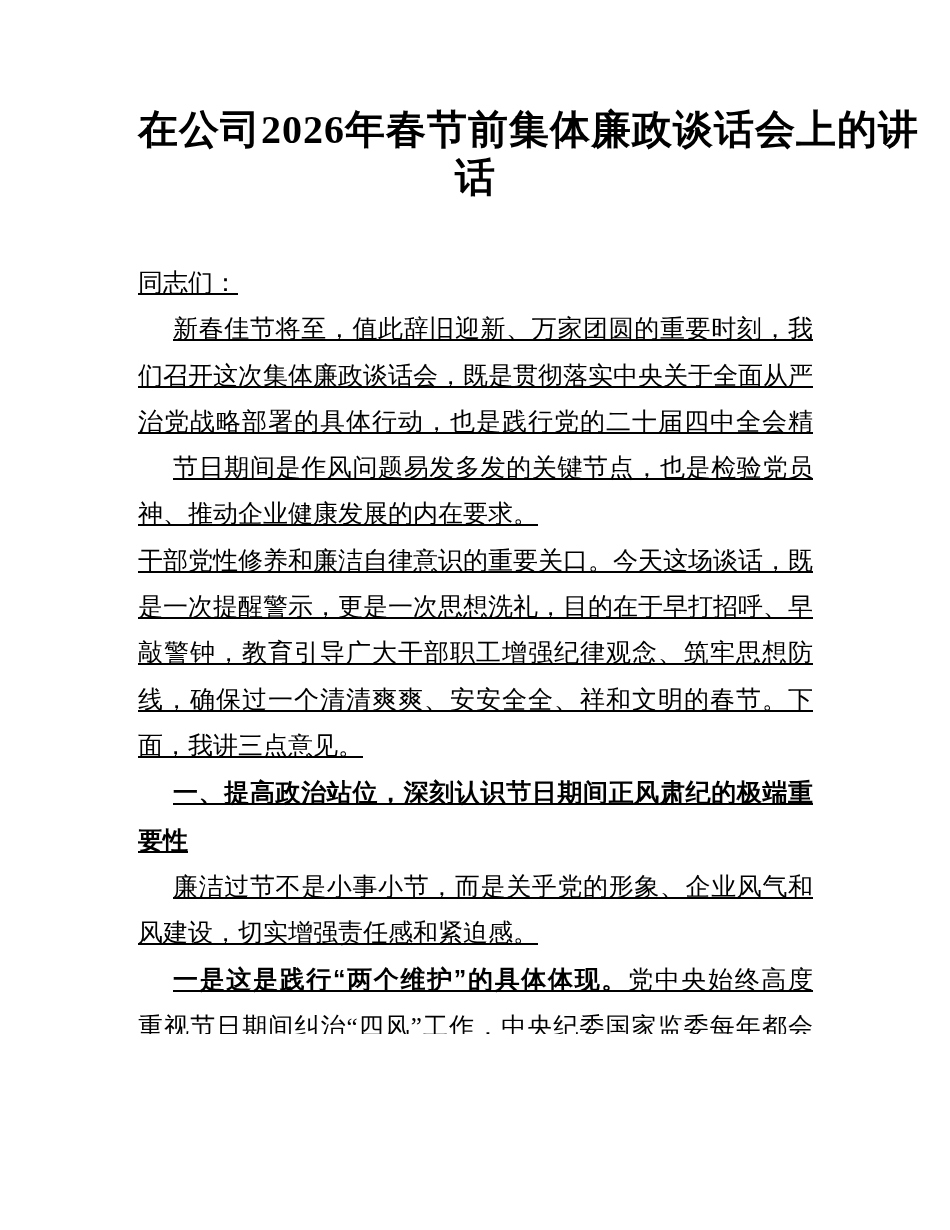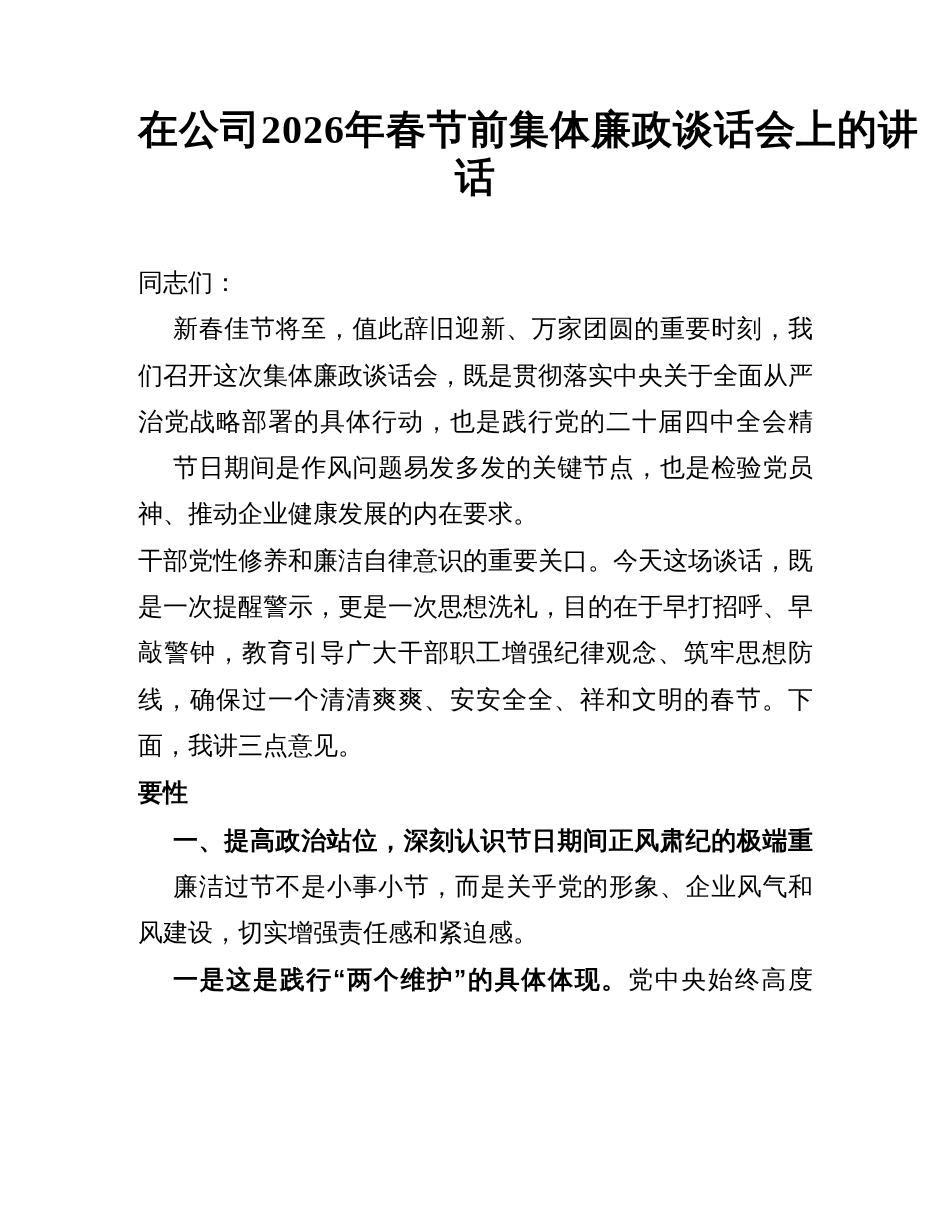--- a/index.html
+++ b/index.html
@@ -30,20 +30,21 @@
     letter-spacing: 1px;
   }
   .title .title-line {
     white-space: nowrap;
   }
   .doc-body {
     margin-top: 58px;
     font-family: "Liberation Serif", "DejaVu Serif", serif;
     font-size: 25px;
     line-height: 46.3px;
+    text-decoration: underline;
   }
   .line {
     text-align: justify;
     text-align-last: left;
   }
   .line.just {
     text-align-last: justify;
   }
   .line.indent {
     padding-left: 35px;
@@ -68,20 +69,21 @@
         <div class="line indent just"><span>新春佳节将至，值此辞旧迎新、万家团圆的重要时刻，我</span></div>
         <div class="line just"><span>们召开这次集体廉政谈话会，既是贯彻落实中央关于全面从严</span></div>
         <div class="line just"><span>治党战略部署的具体行动，也是践行党的二十届四中全会精</span></div>
         <div class="line indent just"><span>节日期间是作风问题易发多发的关键节点，也是检验党员</span></div>
         <div class="line"><span>神、推动企业健康发展的内在要求。</span></div>
         <div class="line just"><span>干部党性修养和廉洁自律意识的重要关口。今天这场谈话，既</span></div>
         <div class="line just"><span>是一次提醒警示，更是一次思想洗礼，目的在于早打招呼、早</span></div>
         <div class="line just"><span>敲警钟，教育引导广大干部职工增强纪律观念、筑牢思想防</span></div>
         <div class="line just"><span>线，确保过一个清清爽爽、安安全全、祥和文明的春节。下</span></div>
         <div class="line"><span>面，我讲三点意见。</span></div>
+        <div class="line heading indent just"><span class="bold">一、提高政治站位，深刻认识节日期间正风肃纪的极端重</span></div>
         <div class="line heading"><span class="bold">要性</span></div>
-        <div class="line heading indent just"><span class="bold">一、提高政治站位，深刻认识节日期间正风肃纪的极端重</span></div>
         <div class="line indent just"><span>廉洁过节不是小事小节，而是关乎党的形象、企业风气和</span></div>
         <div class="line"><span>风建设，切实增强责任感和紧迫感。</span></div>
         <div class="line indent just"><span class="bold">一是这是践行“两个维护”的具体体现。</span><span>党中央始终高度</span></div>
+        <div class="line just"><span>重视节日期间纠治“四风”工作，中央纪委国家监委每年都会</span></div>
       </div>
   </div>
 </div>
 
 </body></html>

